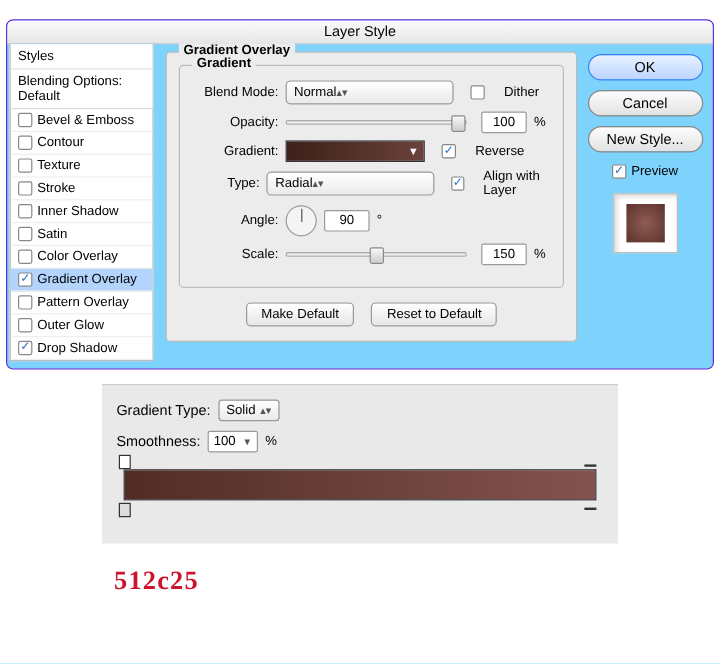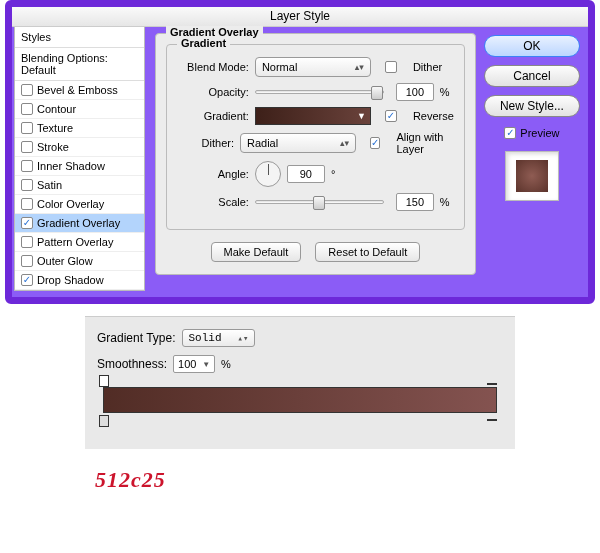--- a/index.html
+++ b/index.html
@@ -5,39 +5,39 @@
   * { box-sizing: border-box; }
   body {
     margin: 0;
     font-family: "Lucida Grande", "Helvetica Neue", Arial, sans-serif;
     font-size: 11px;
     background: #fff;
     color: #000;
   }
   .dialog {
     width: 590px;
-    margin: 0 auto 12px;
-    background: #8b5cf6;
-    border: 7px solid #6d28d9;
+    margin: 16px auto 12px;
+    background: #7dd3fc;
+    border: 1px solid #6d28d9;
     border-radius: 6px;
     overflow: hidden;
   }
   .titlebar {
     text-align: center;
     font-size: 12px;
     padding: 2px 0 3px;
     border-bottom: 1px solid #ccc;
     background: linear-gradient(#fafafa,#e6e6e6);
   }
   .dialog-body {
     display: flex;
     align-items: stretch;
   }
   .sidebar {
-    width: 132px;
+    width: 120px;
     background: #fff;
     border-right: 1px solid #bbb;
     border-bottom: 1px solid #bbb;
     margin-left: 2px;
     margin-bottom: 6px;
     border-left:1px solid #bbb;
   }
   .side-h {
     padding: 4px 6px;
     border-bottom: 1px solid #ddd;
@@ -75,26 +75,26 @@
     position:absolute; top:-8px; left:10px; background:#ececec; padding:0 4px; font-weight:bold;
   }
   .fieldset.inner { margin-top:4px; }
   .row {
     display:flex; align-items:center; margin:6px 0;
     gap:6px;
   }
   .lab { width:72px; text-align:right; }
   .select {
     flex:0 0 auto;
-    width:116px;
+    width:140px;
     height:20px;
     border:1px solid #999;
     border-radius:4px;
     background:linear-gradient(#fff,#eaeaea);
-    display:inline-flex; align-items:center; justify-content:space-between;
+    display:inline-flex; align-items:center; justify-content:flex-start;
     padding:0 6px; font-size:11px;
   }
   .select .arrows { font-size:9px; color:#555; line-height:1;}
   .slider {
     flex:1; height:4px; background:linear-gradient(#ddd,#fff);
     border:1px solid #aaa; border-radius:2px; position:relative; margin-right:6px;
   }
   .slider .thumb {
     position:absolute; top:-5px; width:12px;height:14px;
     background:linear-gradient(#f8f8f8,#ccc);
@@ -151,21 +151,21 @@
 
   
   .grad-ed {
     width:430px; margin: 4px auto 0; padding:8px 12px 14px;
     background:#e9e9e9; border-top:1px solid #ccc;
   }
   .grad-ed .row2 { display:flex;align-items:center;gap:6px;margin:4px 0 8px; }
   .grad-ed .labg { font-size:12px; }
   .sel-sm {
     height:18px;border:1px solid #999;border-radius:3px;background:linear-gradient(#fff,#eaeaea);
-    padding:0 6px;display:inline-flex;align-items:center;gap:16px;font-size:11px;font-family:Liberation Mono, monospace;
+    padding:0 6px;display:inline-flex;align-items:center;gap:4px;font-size:11px;
   }
   .sel-sm .a{font-size:9px;color:#555;}
   .smooth-val {
     width:42px;height:18px;border:1px solid #999;background:#fff;display:inline-flex;
     align-items:center;justify-content:space-between;padding:0 4px;font-size:11px;border-radius:2px;
   }
   .smooth-val .a{font-size:8px;color:#555;}
   .grad-track {
     position:relative; margin:14px 6px 22px; height:26px;
     border:1px solid #333;
@@ -177,21 +177,21 @@
   .stop-top { top:-13px; }
   .stop-bot { bottom:-15px; }
   .stop-top.left,.stop-bot.left{ left:-5px;}
   .stop-top.right,.stop-bot.right{ right:-5px;}
   .stop-shape {
     width:10px;height:12px;border:1px solid #333;background:#fff;position:relative;
   }
   .stop-top .stop-shape{ } 
   .stop-bot .stop-shape{ background:#ddd;}
   .hex-row { display:flex;justify-content:space-between;padding:0 10px; }
-  .hex { font-size:22px;font-weight:bold;color:#cc142c;font-family:Georgia,serif;letter-spacing:1px;font-style:italic;}
+  .hex { font-size:22px;font-weight:bold;color:#cc142c;font-family:Georgia,serif;letter-spacing:1px;}
 </style>
 </head>
 <body>
 
 <div class="dialog">
   <div class="titlebar">Layer Style</div>
   <div class="dialog-body">
 
     <div class="sidebar">
       <div class="side-h">Styles</div>
@@ -276,21 +276,21 @@
             <span class="swatch-grad">
                 <span class="sarrow">▼</span>
               </span>
             <span class="ckline" style="margin-left:8px">
               <span class="cb checked"></span>
               <span>Reverse</span>
             </span>
           </div>
 
           <div class="row">
-            <span class="lab">Dither:</span>
+            <span class="lab">Type:</span>
             <span class="select">
               <span>Radial</span>
               <span class="arrows">▴▾</span>
             </span>
             <span class="ckline" style="margin-left:8px">
               <span class="cb checked"></span>
               <span>Align with Layer</span>
             </span>
           </div>
 

